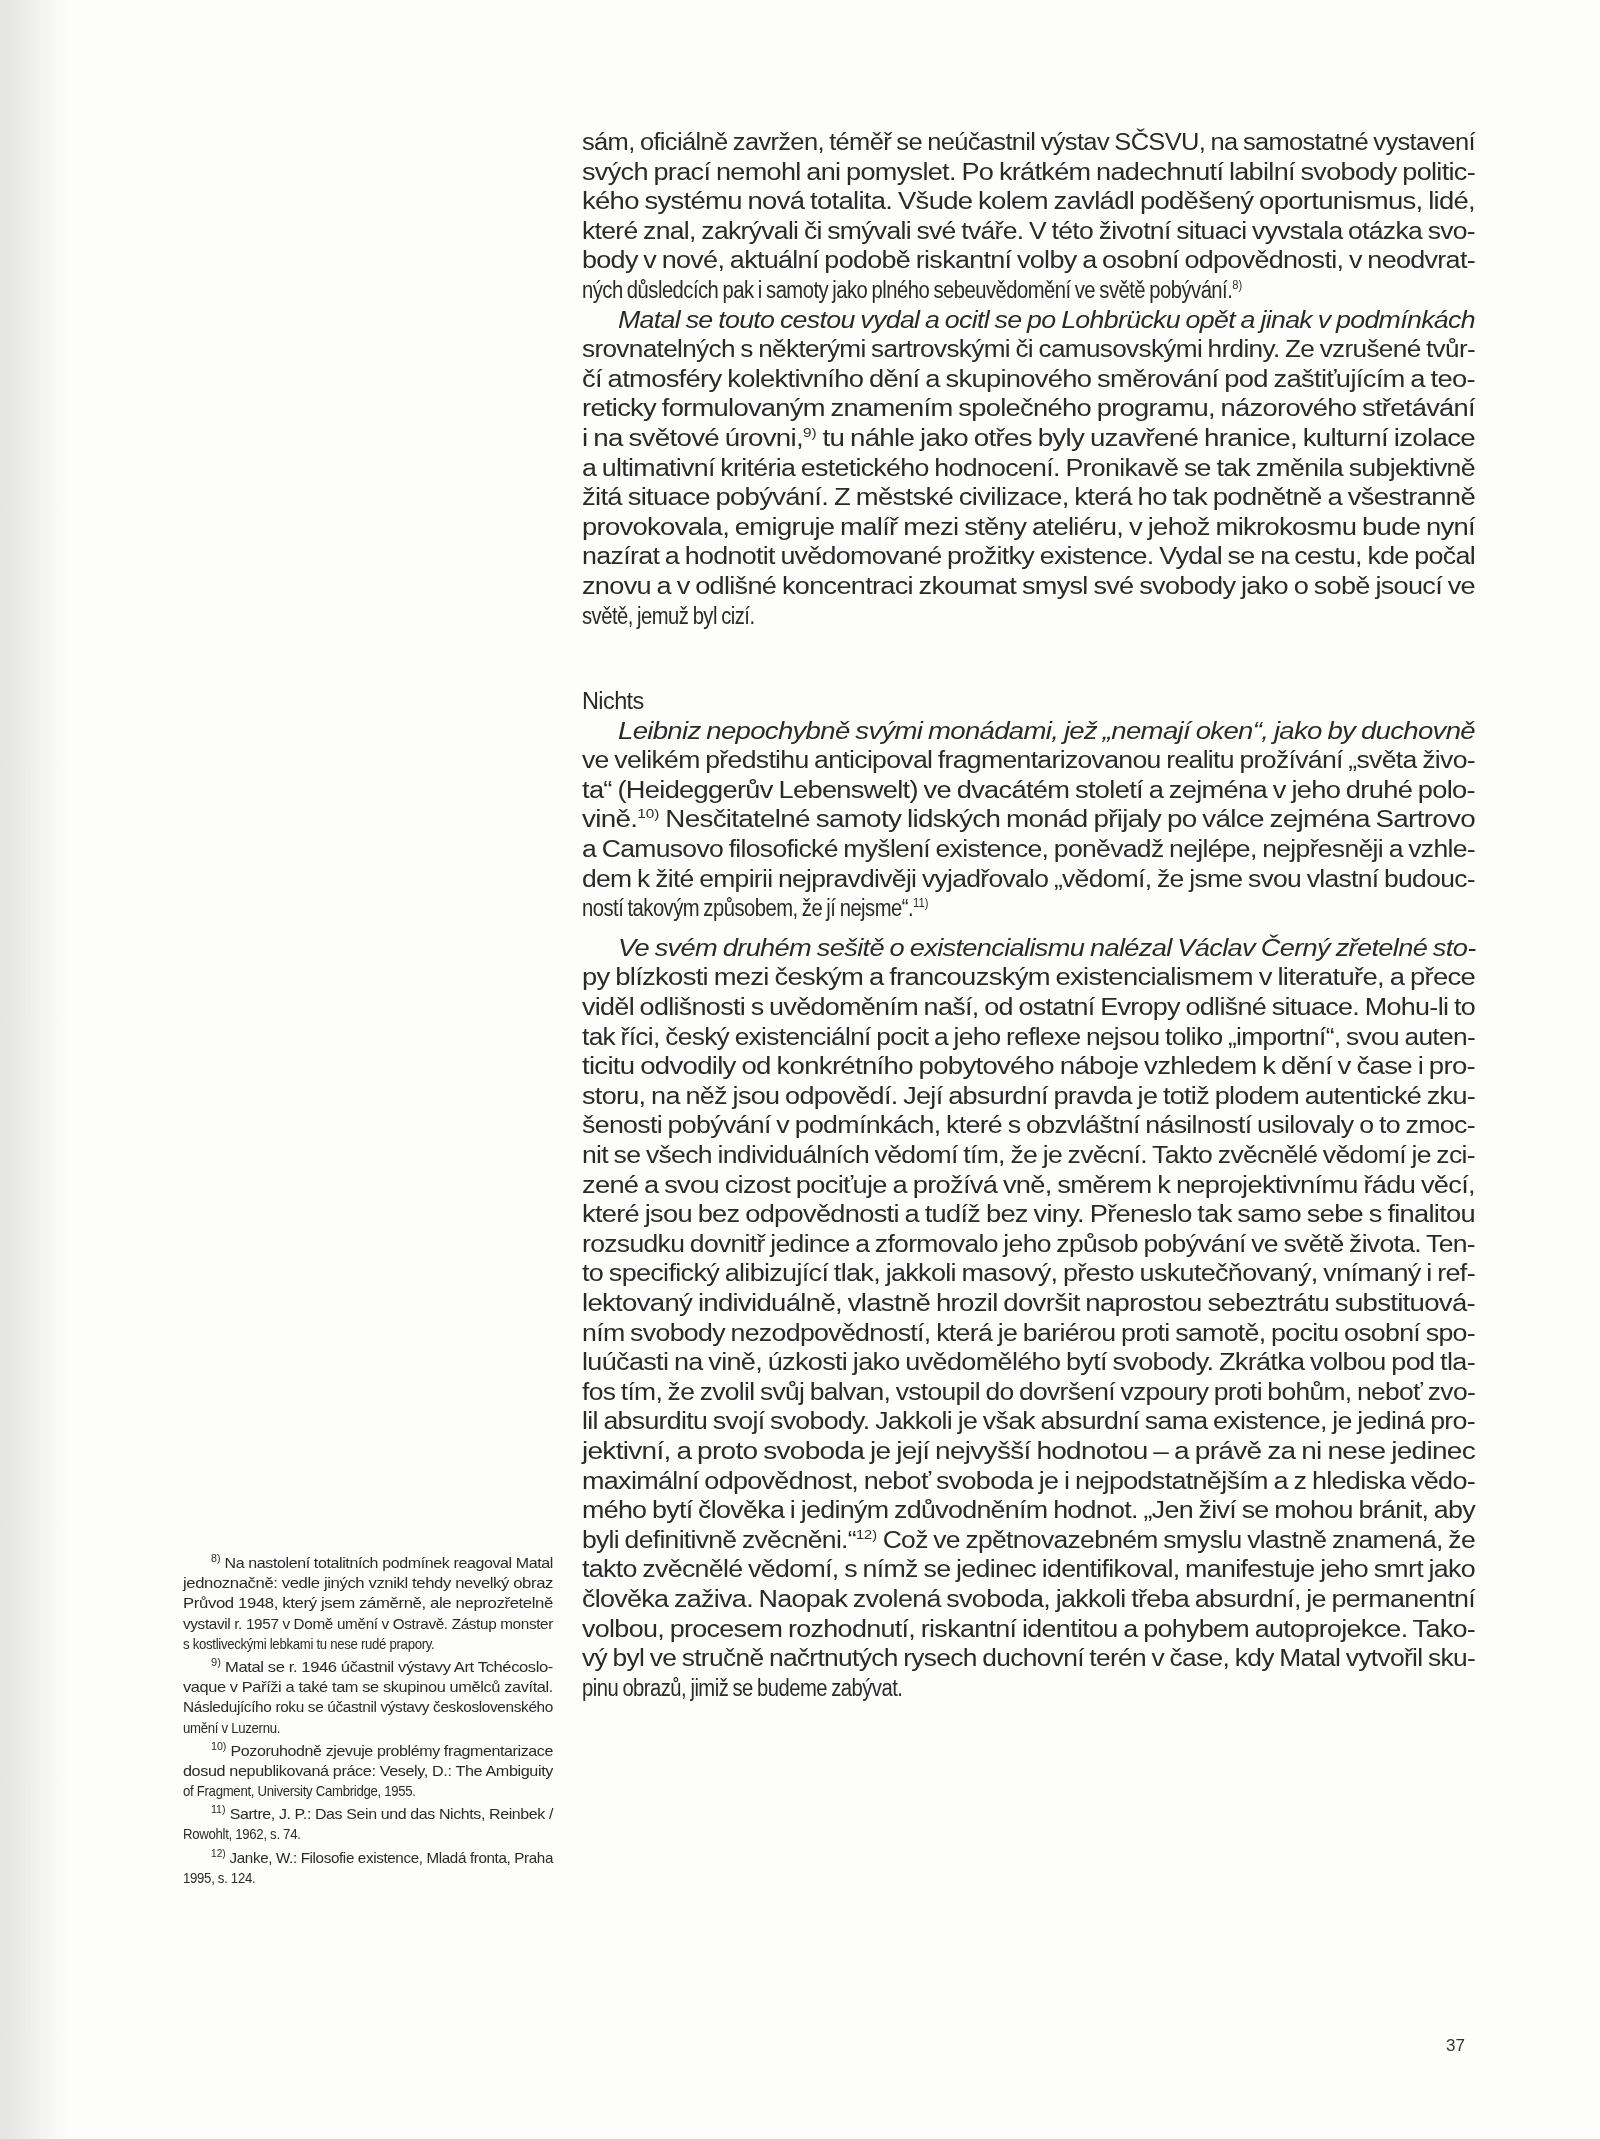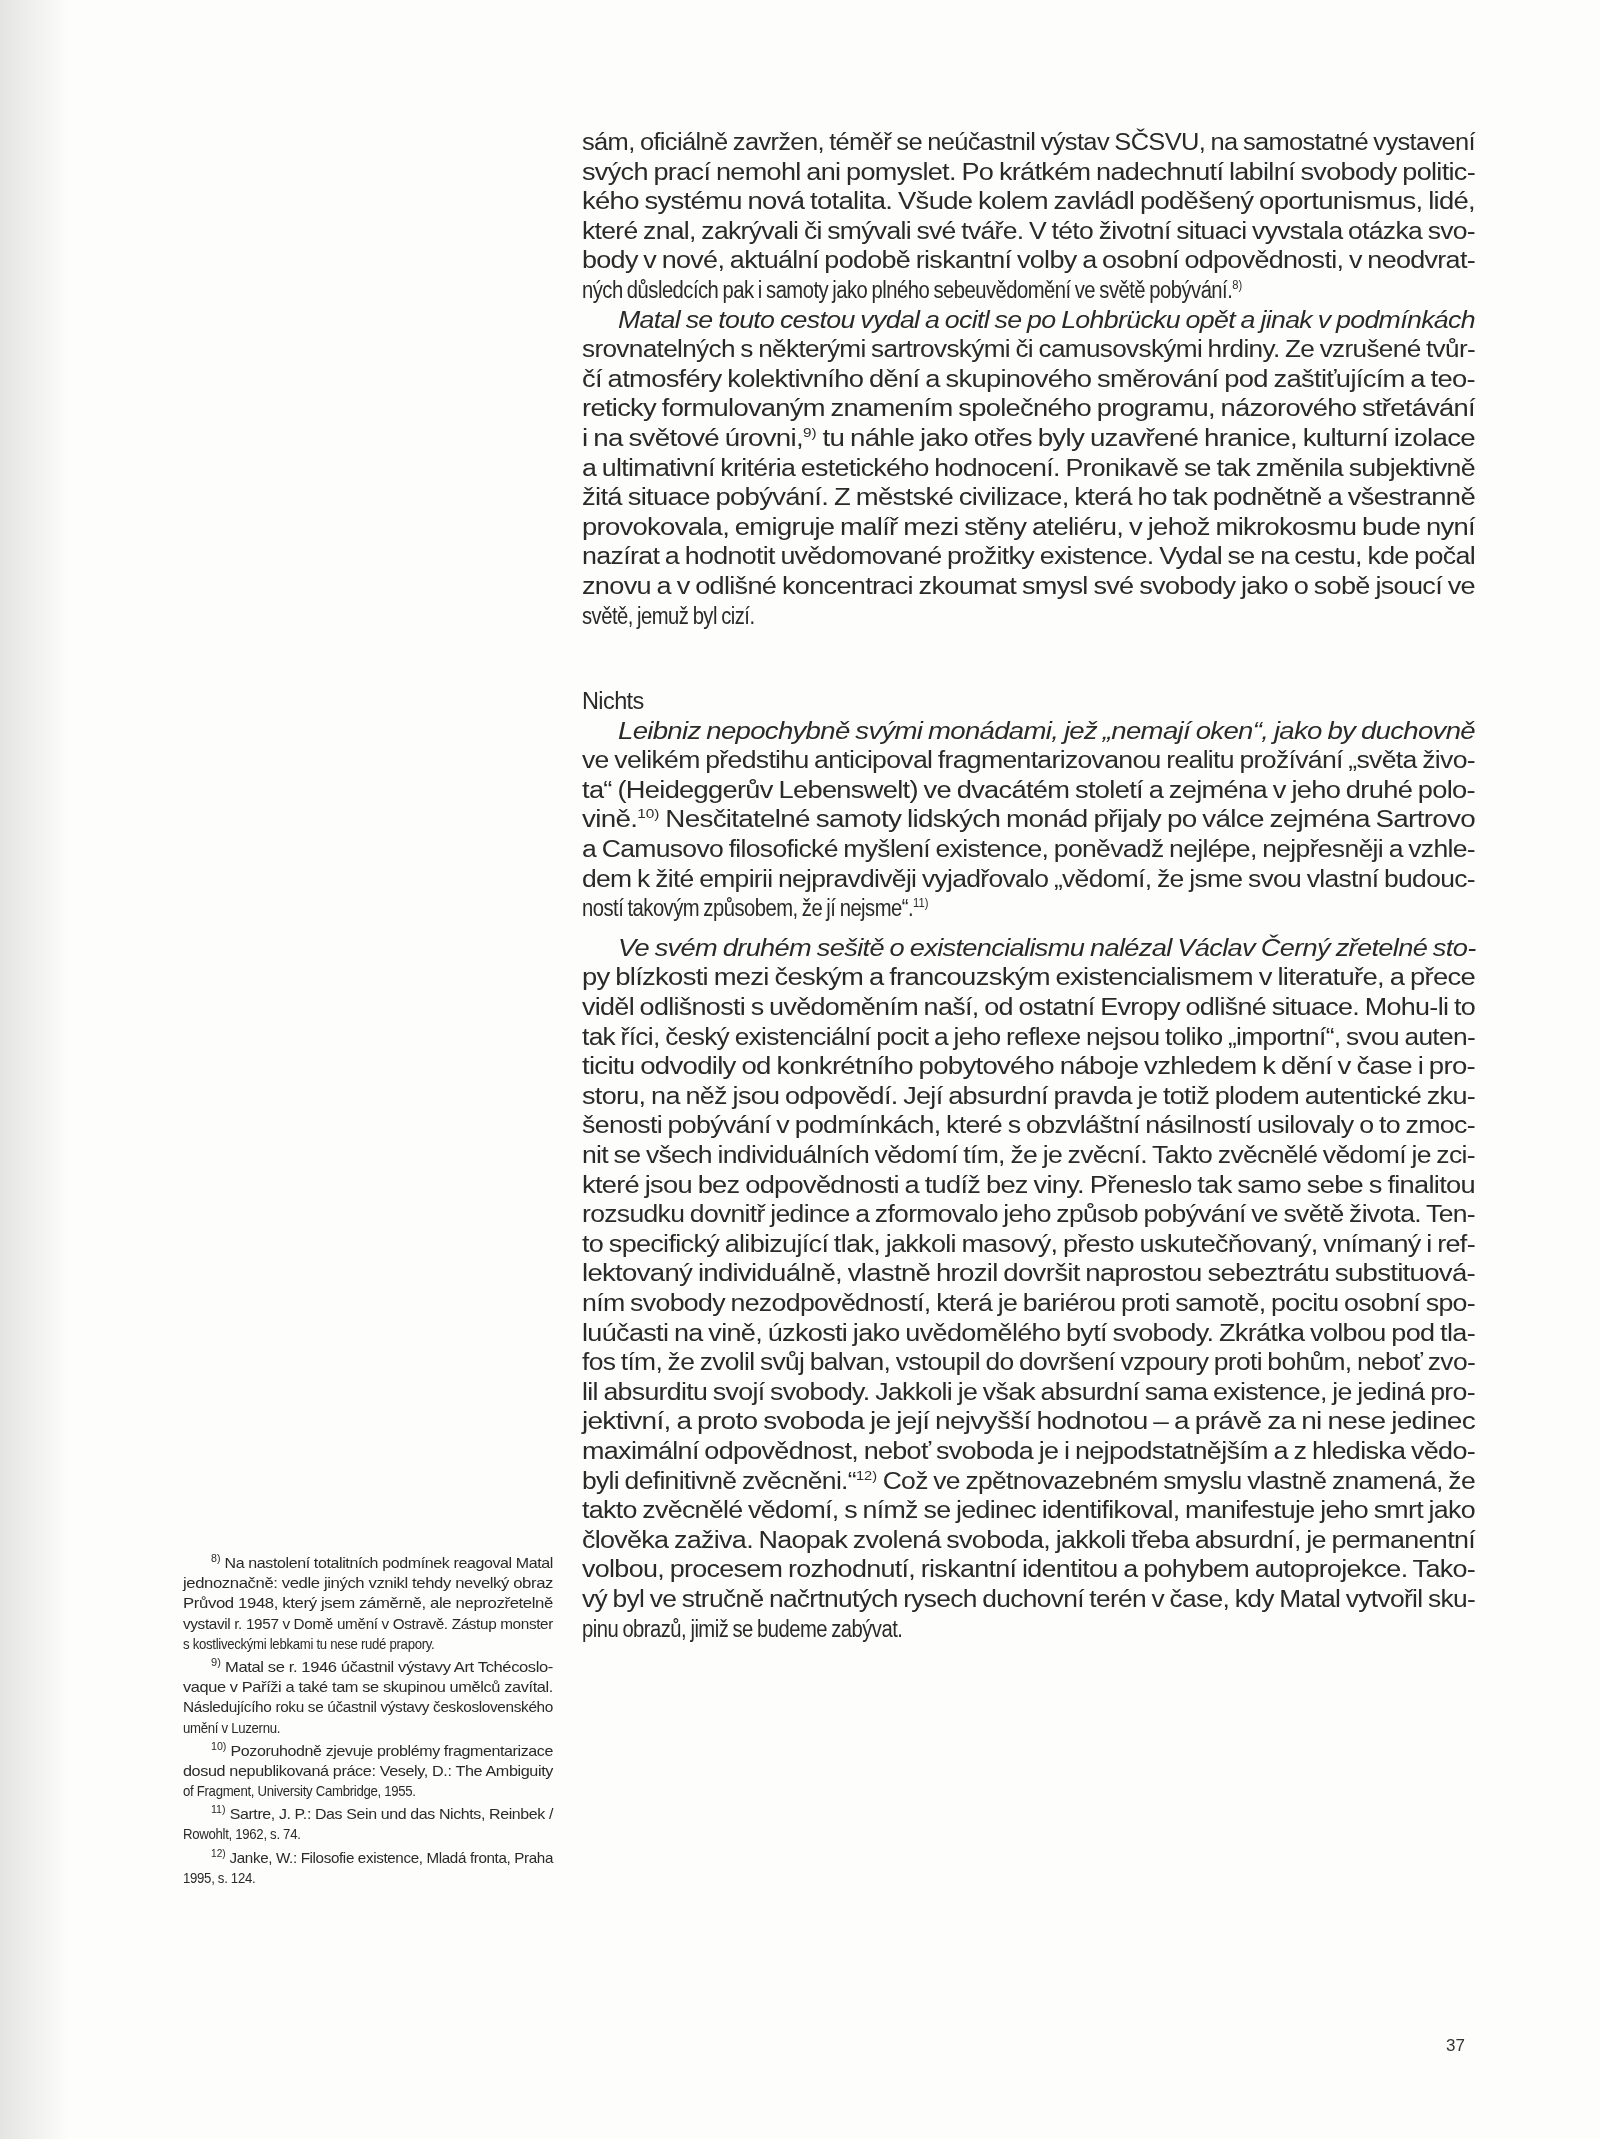--- a/index.html
+++ b/index.html
@@ -135,30 +135,32 @@
 
     <div id="para-long">
         <span class="line indent"><span class="txt" style="transform: scaleX(1.1606);"><span>Ve svém druhém sešitě o existencialismu nalézal Václav Černý zřetelné sto-</span></span></span>
         <span class="line"><span class="txt" style="transform: scaleX(1.1658);"><span>py blízkosti mezi českým a francouzským existencialismem v literatuře, a přece</span></span></span>
         <span class="line"><span class="txt" style="transform: scaleX(1.1463);"><span>viděl odlišnosti s uvědoměním naší, od ostatní Evropy odlišné situace. Mohu-li to</span></span></span>
         <span class="line"><span class="txt" style="transform: scaleX(1.1201);"><span>tak říci, český existenciální pocit a jeho reflexe nejsou toliko „importní“, svou auten-</span></span></span>
         <span class="line"><span class="txt" style="transform: scaleX(1.1726);"><span>ticitu odvodily od konkrétního pobytového náboje vzhledem k dění v čase i pro-</span></span></span>
         <span class="line"><span class="txt" style="transform: scaleX(1.1497);"><span>storu, na něž jsou odpovědí. Její absurdní pravda je totiž plodem autentické zku-</span></span></span>
         <span class="line"><span class="txt" style="transform: scaleX(1.1387);"><span>šenosti pobývání v podmínkách, které s obzvláštní násilností usilovaly o to zmoc-</span></span></span>
         <span class="line"><span class="txt" style="transform: scaleX(1.1308);"><span>nit se všech individuálních vědomí tím, že je zvěcní. Takto zvěcnělé vědomí je zci-</span></span></span>
+        <span class="line"><span class="txt" style="transform: scaleX(1.1593);"><span>zené a svou cizost pociťuje a prožívá vně, směrem k neprojektivnímu řádu věcí,</span></span></span>
         <span class="line"><span class="txt" style="transform: scaleX(1.1587);"><span>které jsou bez odpovědnosti a tudíž bez viny. Přeneslo tak samo sebe s finalitou</span></span></span>
         <span class="line"><span class="txt" style="transform: scaleX(1.129);"><span>rozsudku dovnitř jedince a zformovalo jeho způsob pobývání ve světě života. Ten-</span></span></span>
         <span class="line"><span class="txt" style="transform: scaleX(1.1496);"><span>to specifický alibizující tlak, jakkoli masový, přesto uskutečňovaný, vnímaný i ref-</span></span></span>
         <span class="line"><span class="txt" style="transform: scaleX(1.1728);"><span>lektovaný individuálně, vlastně hrozil dovršit naprostou sebeztrátu substituová-</span></span></span>
         <span class="line"><span class="txt" style="transform: scaleX(1.1373);"><span>ním svobody nezodpovědností, která je bariérou proti samotě, pocitu osobní spo-</span></span></span>
         <span class="line"><span class="txt" style="transform: scaleX(1.1518);"><span>luúčasti na vině, úzkosti jako uvědomělého bytí svobody. Zkrátka volbou pod tla-</span></span></span>
         <span class="line"><span class="txt" style="transform: scaleX(1.1241);"><span>fos tím, že zvolil svůj balvan, vstoupil do dovršení vzpoury proti bohům, neboť zvo-</span></span></span>
         <span class="line"><span class="txt" style="transform: scaleX(1.1377);"><span>lil absurditu svojí svobody. Jakkoli je však absurdní sama existence, je jediná pro-</span></span></span>
         <span class="line"><span class="txt" style="transform: scaleX(1.1918);"><span>jektivní, a proto svoboda je její nejvyšší hodnotou – a právě za ni nese jedinec</span></span></span>
         <span class="line"><span class="txt" style="transform: scaleX(1.1475);"><span>maximální odpovědnost, neboť svoboda je i nejpodstatnějším a z hlediska vědo-</span></span></span>
+        <span class="line"><span class="txt" style="transform: scaleX(1.1413);"><span>mého bytí člověka i jediným zdůvodněním hodnot. „Jen živí se mohou bránit, aby</span></span></span>
         <span class="line"><span class="txt" style="transform: scaleX(1.127);"><span>byli definitivně zvěcněni.“</span><sup class="fn">12)</sup><span> Což ve zpětnovazebném smyslu vlastně znamená, že</span></span></span>
         <span class="line"><span class="txt" style="transform: scaleX(1.1396);"><span>takto zvěcnělé vědomí, s nímž se jedinec identifikoval, manifestuje jeho smrt jako</span></span></span>
         <span class="line"><span class="txt" style="transform: scaleX(1.1445);"><span>člověka zaživa. Naopak zvolená svoboda, jakkoli třeba absurdní, je permanentní</span></span></span>
         <span class="line"><span class="txt" style="transform: scaleX(1.1456);"><span>volbou, procesem rozhodnutí, riskantní identitou a pohybem autoprojekce. Tako-</span></span></span>
         <span class="line"><span class="txt" style="transform: scaleX(1.121);"><span>vý byl ve  stručně načrtnutých rysech duchovní terén v čase, kdy Matal vytvořil sku-</span></span></span>
         <span class="line"><span class="txt" style="transform: scaleX(0.86);"><span>pinu obrazů, jimiž se budeme zabývat.</span></span></span>
       </div>
   </section>
 </article>
 

